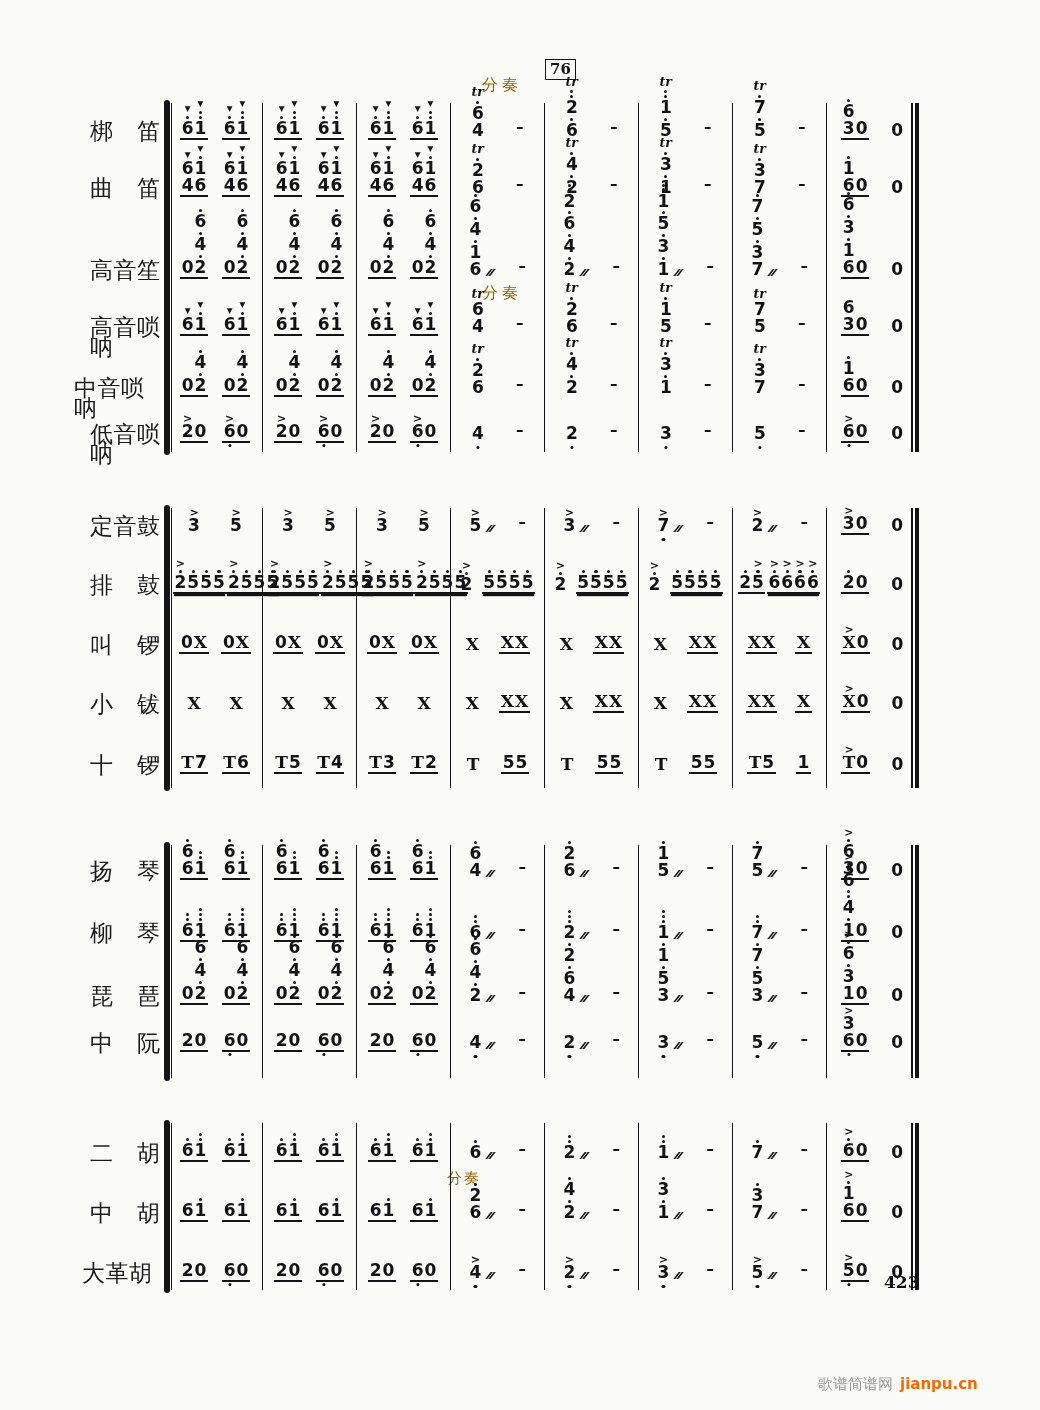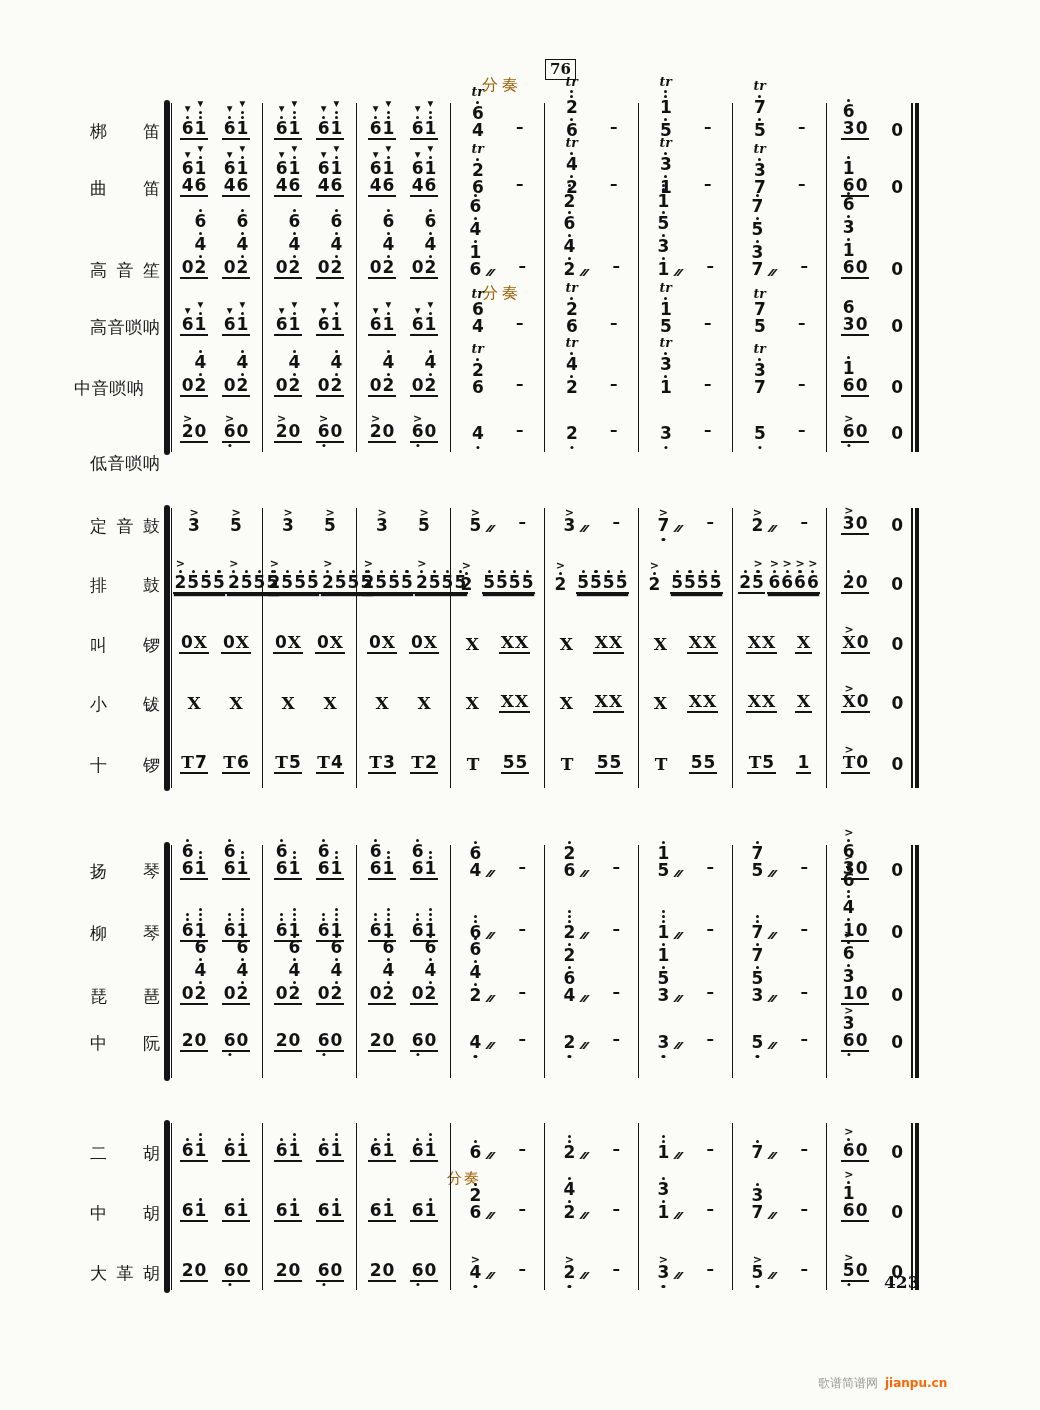--- a/index.html
+++ b/index.html
@@ -1,20 +1,20 @@
 <!DOCTYPE html>
 <html><head>
 <meta charset="utf-8">
 <style>
   html,body{margin:0;padding:0}
   body{width:1040px;height:1410px;background:#fbfbf8;position:relative;
        font-family:"DejaVu Sans",sans-serif;color:#121212;overflow:hidden}
   .page{position:absolute;inset:0}
   .vline{position:absolute;background:#141414}
-  .iname{position:absolute;width:70px;font-size:17px;line-height:20px;color:#1a1a1a;
+  .iname{position:absolute;width:70px;font-size:23px;line-height:20px;color:#1a1a1a;
          text-align:justify;text-align-last:justify;font-family:"DejaVu Sans",sans-serif}
   .srow{position:absolute;display:flex;height:26px}
   .meas{display:flex;align-items:flex-end;justify-content:space-around;
         box-sizing:border-box;padding:0 5px;width:94px;height:26px}
   .beat{position:relative;display:inline-flex;align-items:flex-end}
   .core{display:inline-flex;align-items:flex-end;padding:0 1px 1px}
   .core.u1{border-bottom:2px solid #141414}
   .core.u2{border-bottom:2px solid #141414;box-shadow:0 3px 0 -0.8px #141414}
   .ch{position:relative;display:inline-flex;flex-direction:column;align-items:center;margin:0 .5px}
   .g{font-weight:700;font-size:17px;line-height:17px;letter-spacing:0}
@@ -29,21 +29,21 @@
   .acc.v{font-size:7.5px;line-height:8px}
   .trmark{position:absolute;top:-15px;left:1px;font:italic 700 12.5px "DejaVu Serif",serif}
   .trem{display:inline-flex;margin:0 0 3px 3px}
   .trem i{display:block;width:1.7px;height:7px;background:#141414;transform:skewX(-38deg);margin-left:1.8px}
   .dash{font-weight:700;font-size:15px;line-height:15px;padding-bottom:5px}
   .stack{display:inline-flex;flex-direction:column;align-items:center}
   .fenzou{position:absolute;font-size:16px;letter-spacing:4px;color:#a16207;white-space:nowrap}
   .rehearsal{position:absolute;border:1.8px solid #141414;font:700 15px "DejaVu Serif",serif;
              padding:0 4px;line-height:19px}
   .pageno{position:absolute;font:700 17px "DejaVu Serif",serif}
-  .wm{position:absolute;font-size:12px;color:#9b9b9b;white-space:nowrap}
+  .wm{position:absolute;font-size:15px;color:#9b9b9b;white-space:nowrap}
   .wm b{color:#f60;margin-left:7px;font-weight:700}
 </style>
 </head>
 <body>
 
 <div class="page">
   <div class="rehearsal" style="left:545px;top:59px">76</div>
   <div class="fenzou" style="left:482px;top:75px">分奏</div>
   <div class="fenzou" style="left:482px;top:283px">分奏</div>
   <div class="fenzou" style="left:447px;top:1169px;font-size:15px;letter-spacing:2px">分奏</div>
@@ -1392,21 +1392,21 @@
           </span>
           <span class="beat">
             <span class="core">
               <span class="ch">
                 <span class="g">0</span>
               </span>
             </span>
           </span>
         </div>
       </div>
-      <div class="iname" style="left: 90px; top: 424px; margin-top: 29px;">低音唢呐</div>
+      <div class="iname" style="left: 90px; top: 424px;">低音唢呐</div>
       <div class="srow" style="left: 168px; top: 417px; width: 752px;">
         <div class="meas">
           <span class="beat">
             <span class="core u1">
               <span class="ch">
                 <span class="acc gt">&gt;</span>
                 <span class="g">2</span>
               </span>
               <span class="ch">
                 <span class="g">0</span>
@@ -4044,21 +4044,21 @@
           </span>
           <span class="beat">
             <span class="core">
               <span class="ch">
                 <span class="g">0</span>
               </span>
             </span>
           </span>
         </div>
       </div>
-      <div class="iname" style="left: 90px; top: 1263px;">大革胡</div>
+      <div class="iname" style="left: 82px; top: 1263px;">大革胡</div>
       <div class="srow" style="left: 168px; top: 1256px; width: 752px;">
         <div class="meas">
           <span class="beat">
             <span class="core u1">
               <span class="ch">
                 <span class="g">2</span>
               </span>
               <span class="ch">
                 <span class="g">0</span>
               </span>

